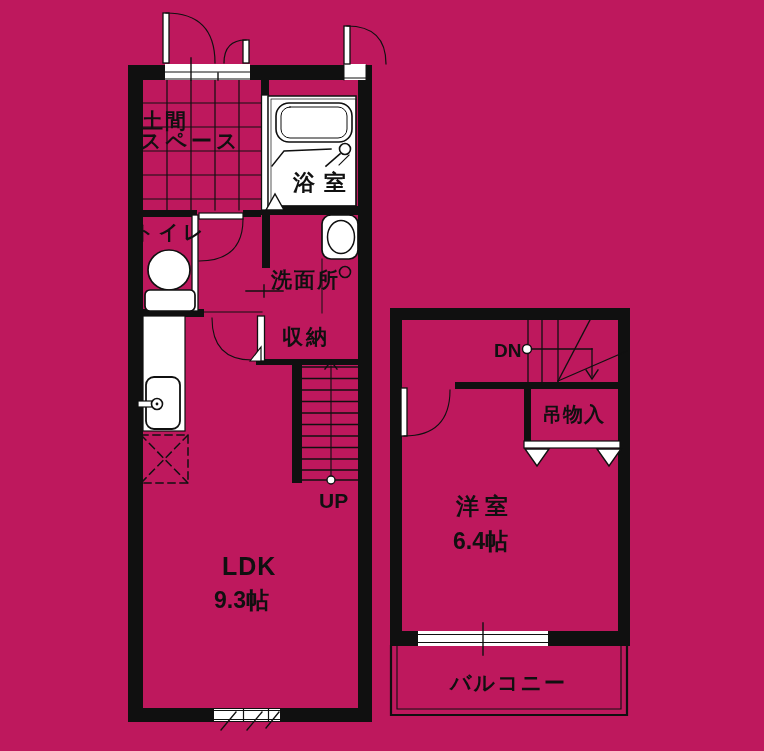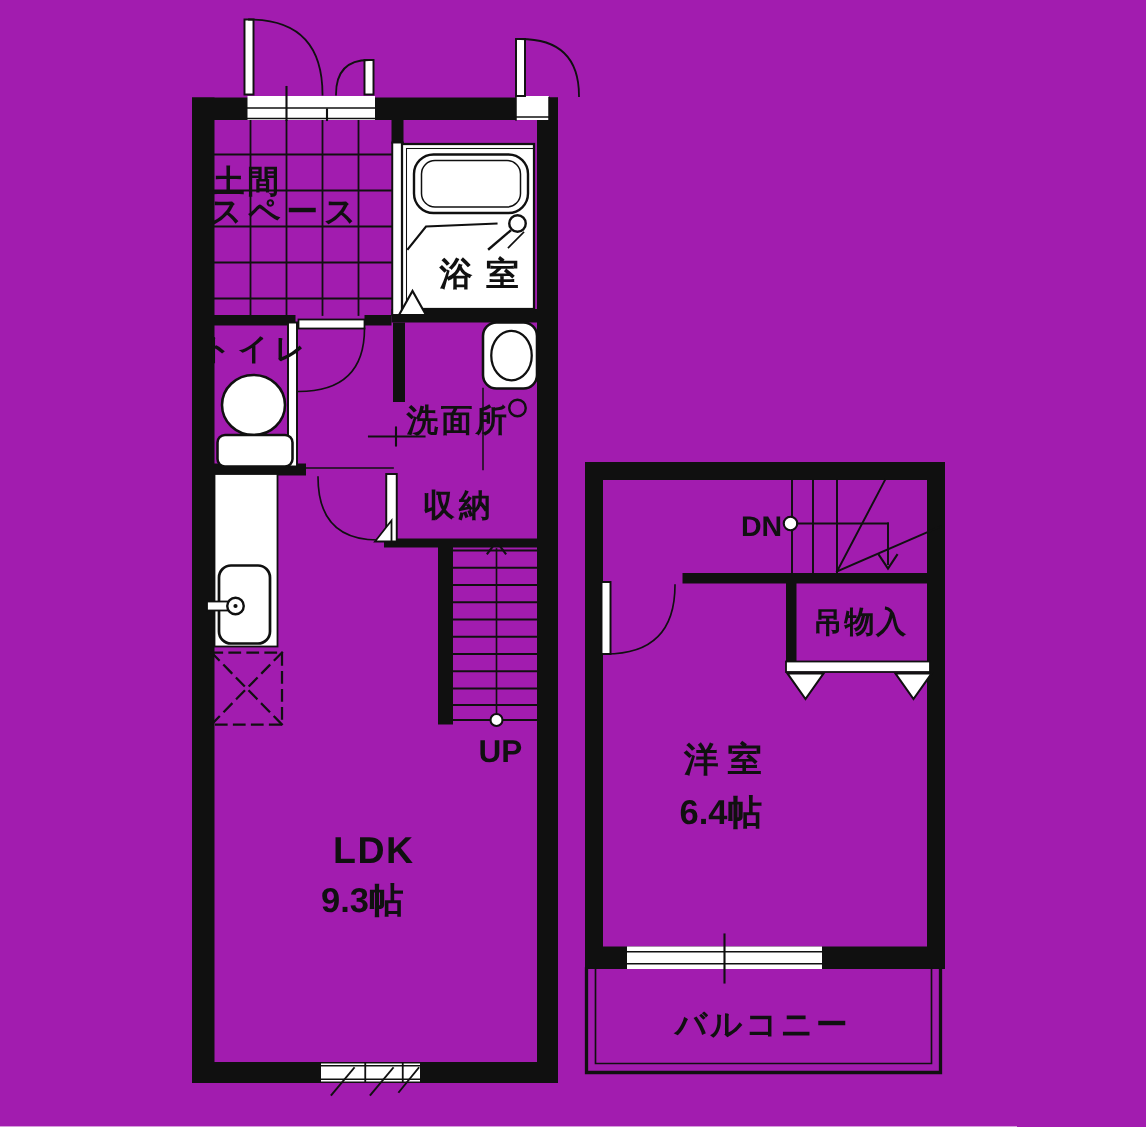--- a/index.html
+++ b/index.html
@@ -1,16 +1,16 @@
 <!DOCTYPE html>
 <html><head>
 <meta charset="utf-8">
 <style>
   html,body{margin:0;padding:0;background:#ffffff;}
-  .canvas{position:relative;width:764px;height:751px;background:#a21caf;overflow:hidden;
+  .canvas{position:relative;width:764px;height:751px;background:#be185d;overflow:hidden;
           font-family:"Liberation Sans","DejaVu Sans",sans-serif;}
   svg{position:absolute;left:0;top:0;}
   svg text{fill:#101010;font-family:"Liberation Sans","DejaVu Sans",sans-serif;}
   .jp{font-weight:600;}
   .latin{font-weight:700;}
 </style>
 </head>
 <body>
 
 <div class="canvas">

